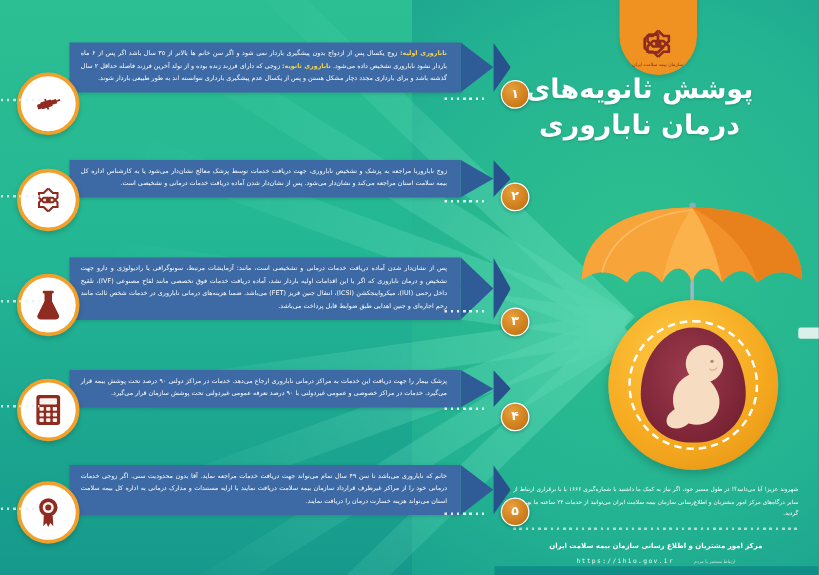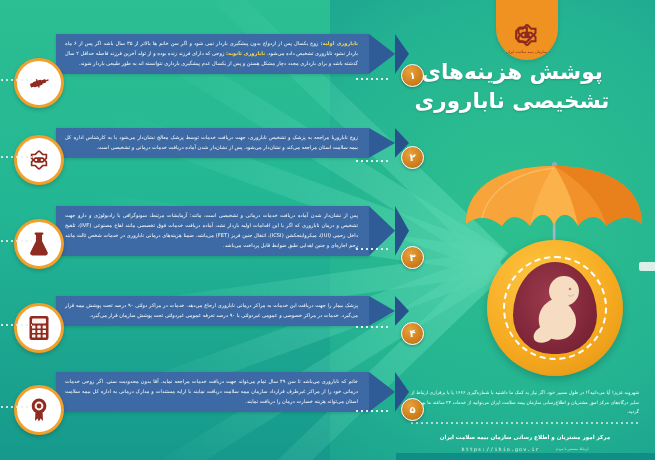--- a/index.html
+++ b/index.html
@@ -203,22 +203,22 @@
         <path d="M13 2.5 L8.8 6.7 L4.5 6.7 L4.5 11 L8.8 15.2 L13 15.2" fill="none" stroke="#8f2b1e" stroke-width="2"></path>
         <path d="M13 23.5 L17.2 19.3 L21.5 19.3 L21.5 15 L17.2 10.8 L13 10.8" fill="none" stroke="#8f2b1e" stroke-width="2"></path>
         <path d="M13 23.5 L8.8 19.3 L4.5 19.3 L4.5 15 L8.8 10.8 L13 10.8" fill="none" stroke="#8f2b1e" stroke-width="2"></path>
         <circle cx="13" cy="13" r="2.6" fill="#8f2b1e"></circle>
       </svg>
     </div>
     <div class="logo-caption">سازمان بیمه سلامت ایران</div>
   </div>
 
   <div class="headline">
-    <span>پوشش هزینه‌های</span>
-    <span class="l2">تشخیصی ناباروری</span>
+    <span>پوشش ثانویه‌های</span>
+    <span class="l2">درمان ناباروری</span>
   </div>
 
   <div class="umbrella">
     <svg width="185" height="92" viewBox="0 0 185 92">
       <rect x="91" y="2" width="2.4" height="88" fill="#9fb7c9"></rect>
       <rect x="90" y="0" width="5" height="7" rx="2" fill="#8fa9bd"></rect>
       <path d="M4 62 C4 24 40 4 92 4 C144 4 180 24 180 62 C164 50 152 58 144 64 C136 50 124 54 116 64 C108 48 96 50 92 64 C88 50 76 48 68 64 C60 54 48 50 40 64 C32 58 20 50 4 62 Z" fill="#f29129"></path>
       <path d="M4 62 C4 24 40 4 92 4 C92 4 74 28 68 64 C60 54 48 50 40 64 C32 58 20 50 4 62 Z" fill="#f7a43b"></path>
       <path d="M92 4 C144 4 180 24 180 62 C164 50 152 58 144 64 C136 26 92 4 92 4 Z" fill="#e8801c"></path>
       <path d="M68 64 C74 28 92 4 92 4 C92 4 110 28 116 64 C108 48 96 50 92 64 C88 50 76 48 68 64 Z" fill="#fbb24a"></path>

